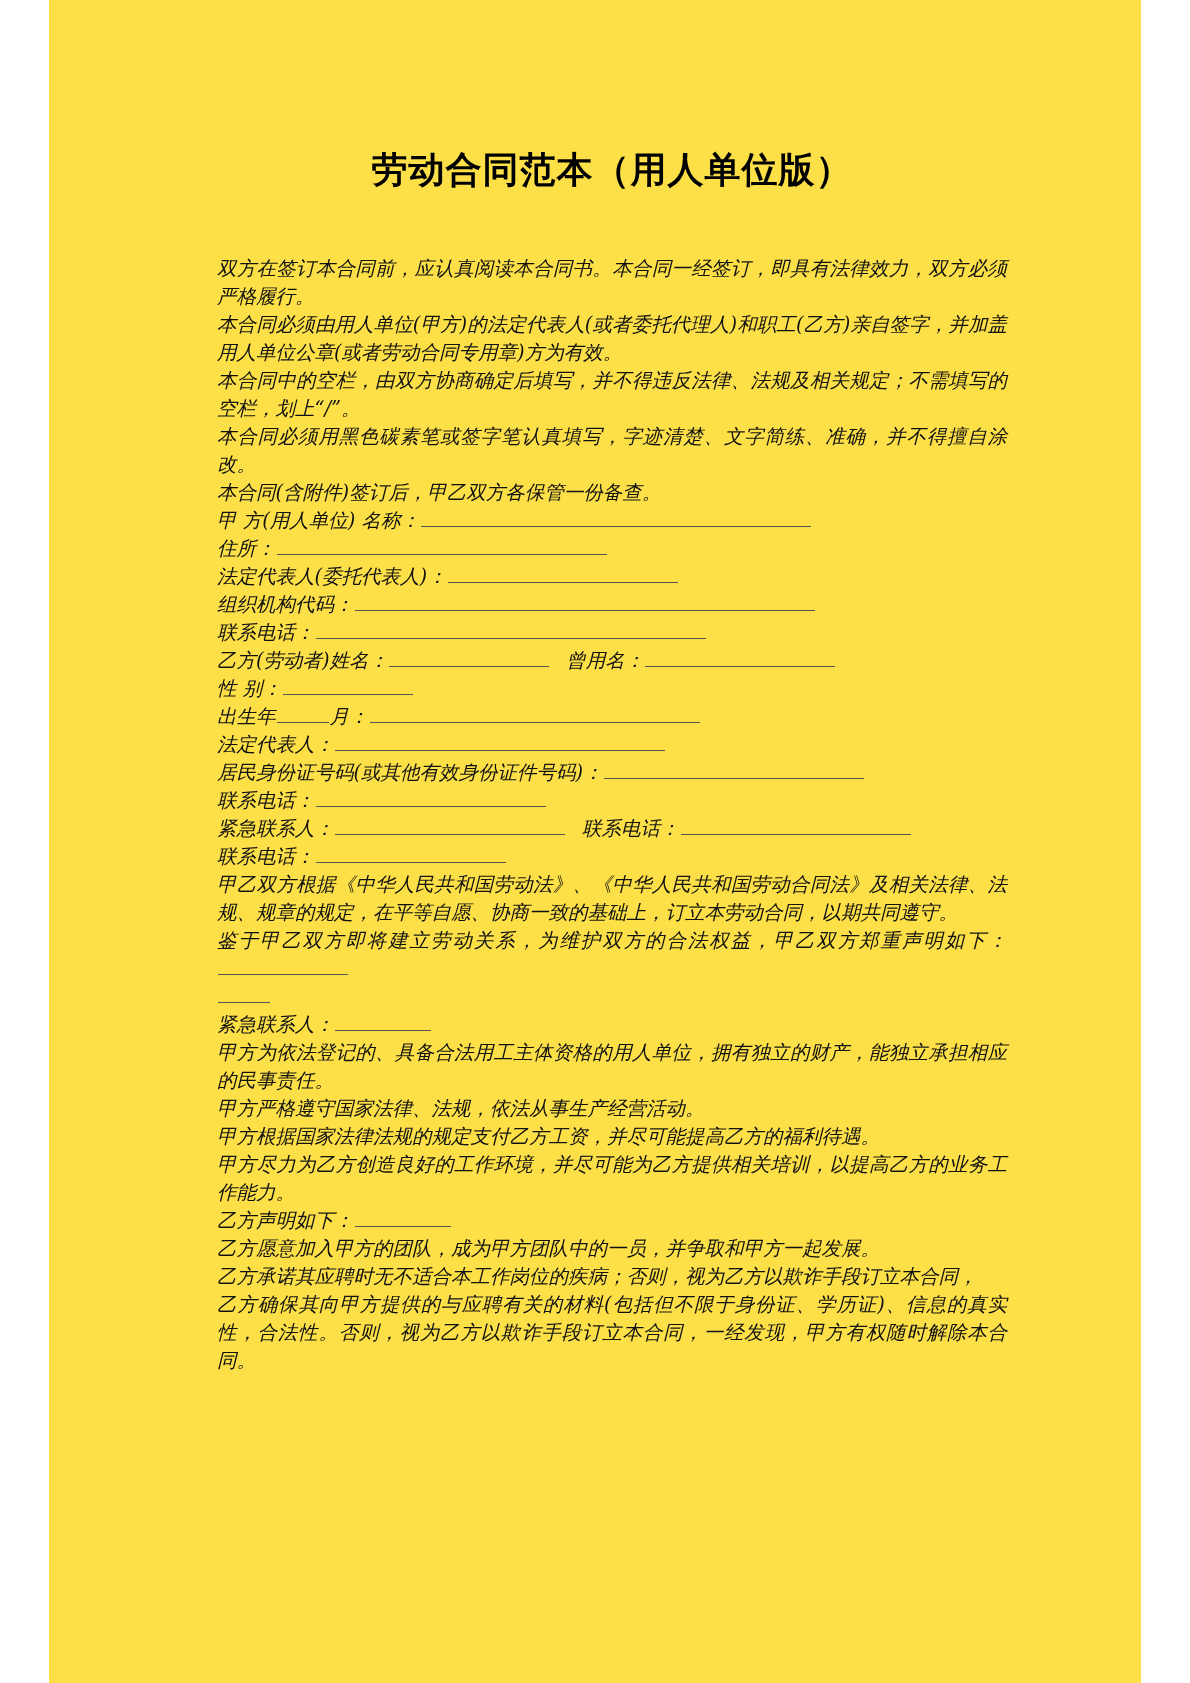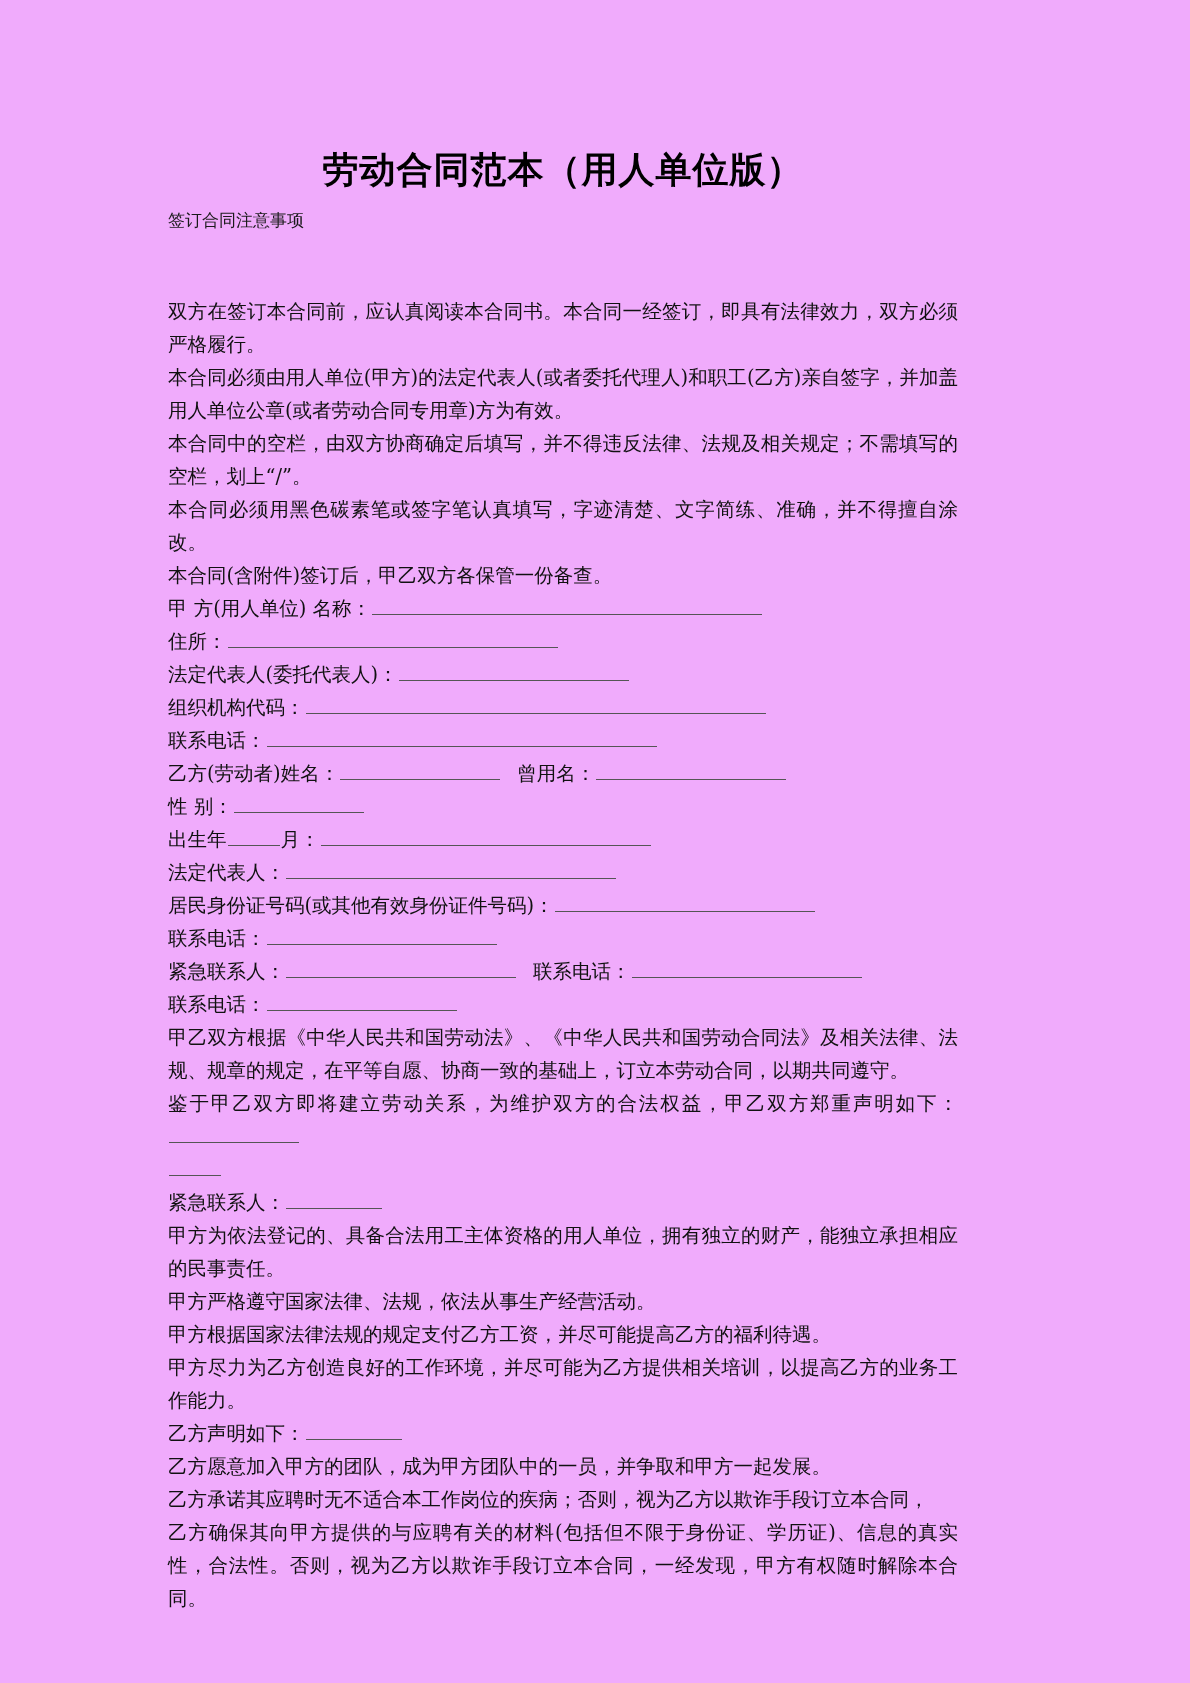--- a/index.html
+++ b/index.html
@@ -2,23 +2,23 @@
 <html><head>
 <meta charset="utf-8">
 <style>
   html, body {
     margin: 0;
     padding: 0;
     background: #ffffff;
   }
   .page {
     position: relative;
-    width: 1190px;
+    width: 1092px;
     height: 1683px;
-    background: #f0abfc;
+    background: #fde047;
     margin: 0 auto;
     overflow: hidden;
     font-family: "DejaVu Serif", "Liberation Serif", serif;
     color: #000000;
   }
   .content {
     position: absolute;
     left: 168px;
     top: 0;
     width: 790px;
@@ -40,26 +40,27 @@
     line-height: 26px;
     margin: 0;
     padding-top: 14px;
     color: #1a1a1a;
   }
   .body-block {
     padding-top: 62px;
   }
   .para {
     font-size: 19.5px;
-    line-height: 33px;
+    line-height: 28px;
     margin: 0;
     text-align: justify;
     text-justify: inter-ideograph;
     color: #111111;
     word-break: break-all;
+    font-style: italic;
   }
   .blank {
     display: inline-block;
     border-bottom: 1px solid #555555;
     vertical-align: baseline;
     height: 18px;
     margin: 0 1px;
   }
   .blank.w-xxs { width: 52px; }
   .blank.w-xs  { width: 96px; }
@@ -74,21 +75,20 @@
   .gap-sm { display: inline-block; width: 16px; }
 </style>
 </head>
 <body>
 
 <div class="page">
   <div class="content">
 
     <h1 class="doc-title">劳动合同范本（用人单位版）</h1>
 
-    <p class="doc-subtitle">签订合同注意事项</p>
 
     <div class="body-block">
 
       <p class="para">双方在签订本合同前，应认真阅读本合同书。本合同一经签订，即具有法律效力，双方必须严格履行。</p>
       <p class="para">本合同必须由用人单位(甲方)的法定代表人(或者委托代理人)和职工(乙方)亲自签字，并加盖用人单位公章(或者劳动合同专用章)方为有效。</p>
       <p class="para">本合同中的空栏，由双方协商确定后填写，并不得违反法律、法规及相关规定；不需填写的空栏，划上“/”。</p>
       <p class="para">本合同必须用黑色碳素笔或签字笔认真填写，字迹清楚、文字简练、准确，并不得擅自涂改。</p>
       <p class="para">本合同(含附件)签订后，甲乙双方各保管一份备查。</p>
 
       <p class="para"><span>甲  方(用人单位)  名称：</span><span class="blank w-4xl"></span></p>

